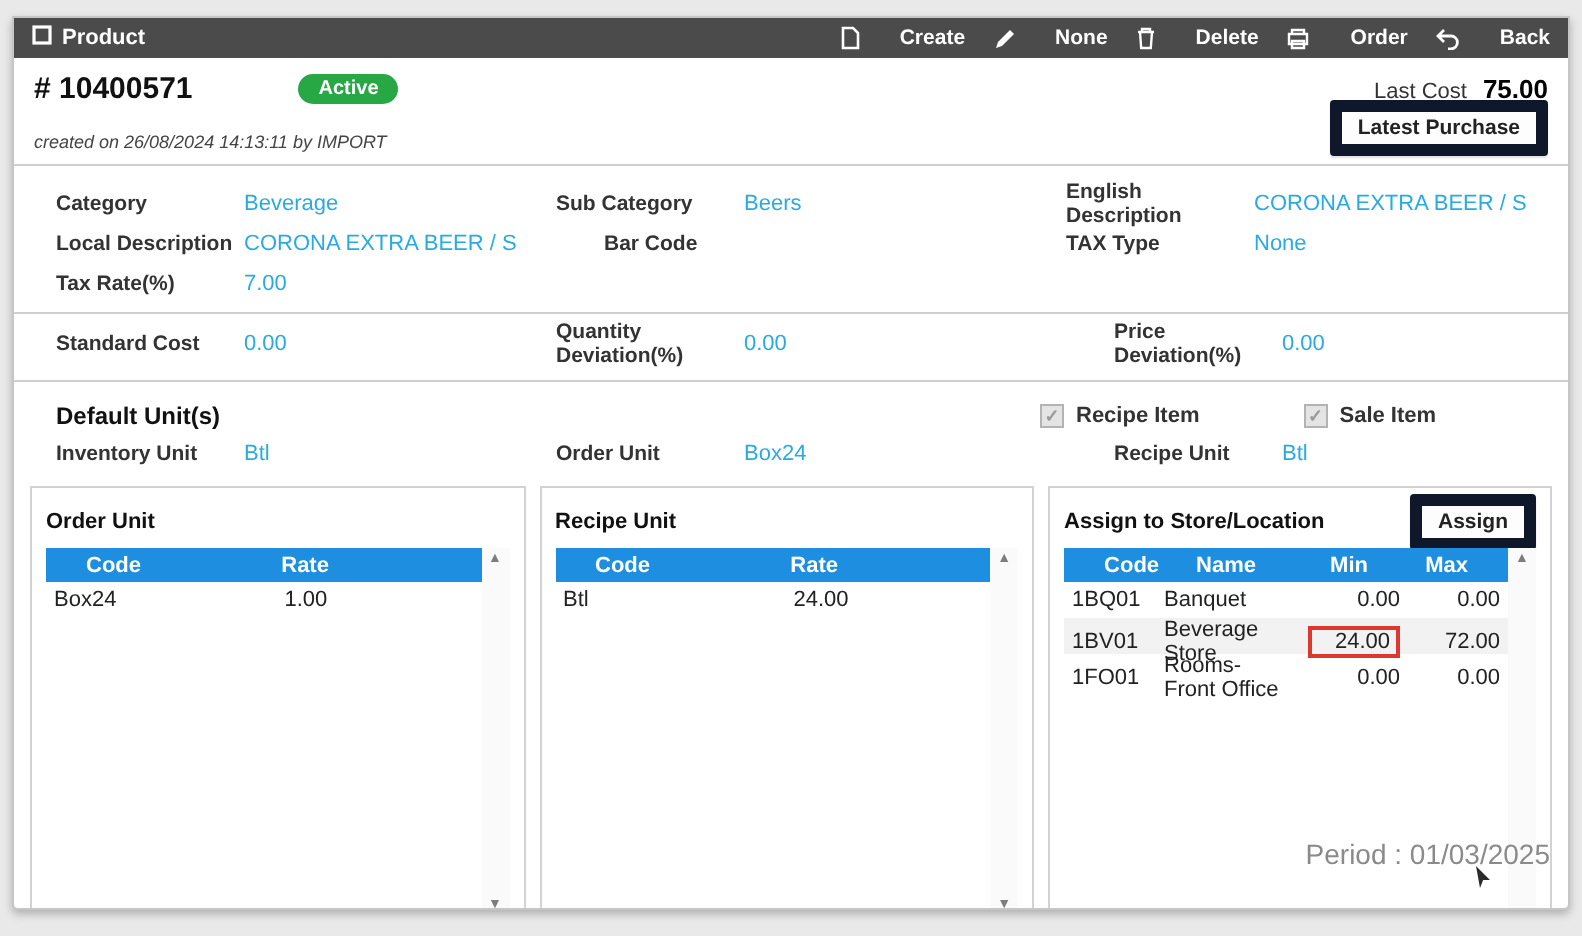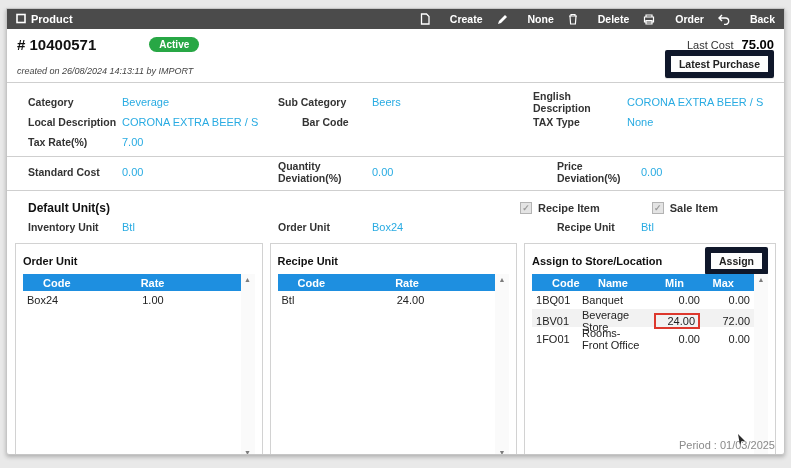--- a/index.html
+++ b/index.html
@@ -73,21 +73,21 @@
   .g4 { grid-template-columns: 46px 1fr 56px 50px; }
   .tcell-r { text-align: right; }
   .rows-assign .trow:nth-child(even) { background: #f2f2f2; }
   .hl-red { display: inline-block; border: 2px solid #dd382d; padding: 0 3px; margin: -2px 0;
             min-width: 46px; text-align: right; }
   .sbar { flex: 0 0 14px; background: #fafafa; display: flex; flex-direction: column;
           justify-content: space-between; align-items: center; padding: 2px 0; }
   .sb-arrow { font-size: 7px; color: #7d7d7d; line-height: 8px; cursor: pointer; }
   .sb-spacer { visibility: hidden; }
 
-  .period { position: absolute; right: 9px; bottom: 3px; font-size: 11px; color: #8a8a8a; }
+  .period { position: absolute; right: 9px; bottom: 19px; font-size: 14px; color: #8a8a8a; }
   .cursor { position: absolute; right: 38px; bottom: 4px; }
 </style>
 </head>
 <body>
 
 <div class="card">
 
   <div class="titlebar">
     <div class="tb-left">
       <span>

